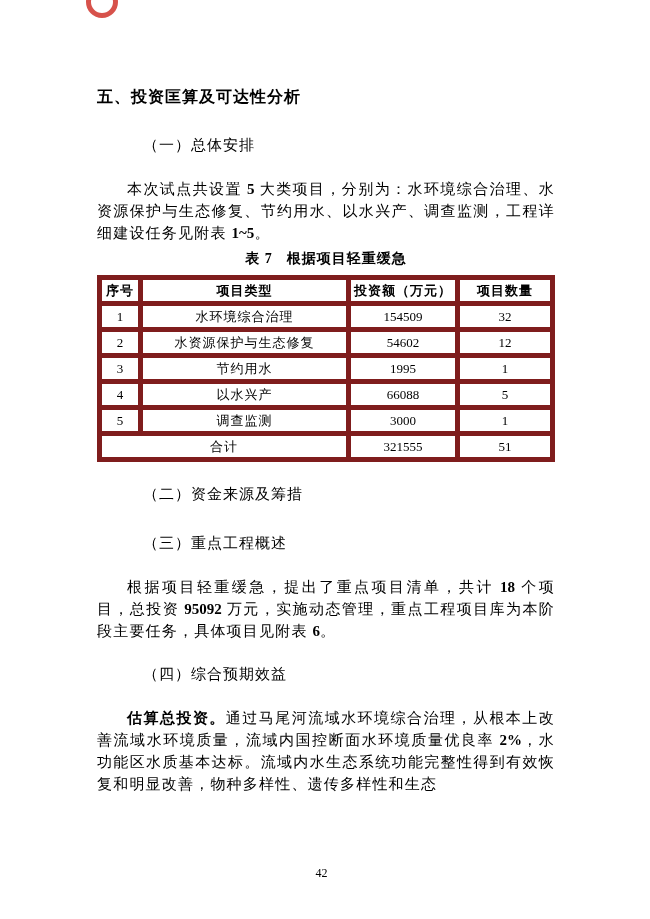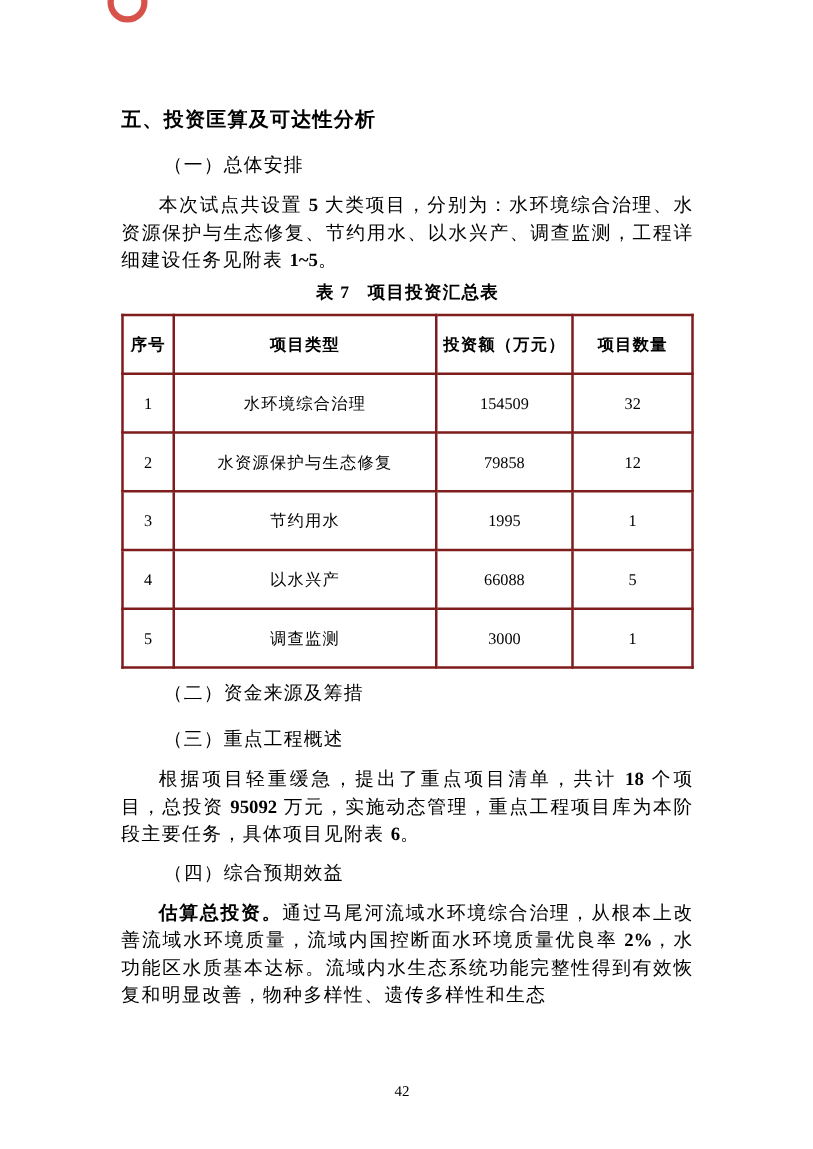--- a/index.html
+++ b/index.html
@@ -12,42 +12,42 @@
     overflow:hidden;
   }
   .watermark{position:absolute;left:86px;top:-14px;width:70px;height:28px;}
   .wm-red{position:absolute;left:0;top:0;width:22px;height:22px;border:5px solid #d0342c;border-radius:50%;opacity:.85;}
   .content{position:absolute;left:97px;top:80px;width:458px;}
   h1.doc-heading{
     margin:0;font-size:16px;line-height:33px;font-weight:bold;
     letter-spacing:1px;
   }
   h2.sub-heading{
-    margin:4px;font-size:15px;line-height:33px;font-weight:normal;
+    margin:16px;font-size:15px;line-height:33px;font-weight:normal;
     text-indent:2em;letter-spacing:1px;
   }
   p.body-par{
     margin:0;font-size:15px;line-height:22px;
     text-align:justify;text-indent:2em;letter-spacing:1.2px;
   }
   p.body-par .b{font-weight:bold;}
   .num{font-weight:bold;letter-spacing:0;}
   .table-caption{
     text-align:center;font-size:14px;line-height:30px;font-weight:bold;
     letter-spacing:1px;
   }
   .table-caption .cap-label{margin-right:14px;}
   table.inv-table{
     width:100%;border-collapse:collapse;table-layout:fixed;
     border:1.5px solid #000;margin:1px 0 3px 0;
     font-size:13px;
   }
   table.inv-table th,table.inv-table td{
-    border:2px solid #7f1d1d;height:21px;text-align:center;
-    padding:12px 2px;overflow:hidden;white-space:nowrap;
+    border:5px solid #7f1d1d;height:21px;text-align:center;
+    padding:0 2px;overflow:hidden;white-space:nowrap;
     font-weight:normal;letter-spacing:1px;margin-top:32px;
   }
   table.inv-table th{font-weight:bold;}
   table.inv-table td.num-cell{letter-spacing:0;}
   .page-number{
     position:absolute;left:0;right:0;top:866px;
     text-align:center;font-size:12px;padding-left:35px;
   }
 </style>
 </head>
@@ -62,21 +62,21 @@
 
   <div class="content">
 
     <h1 class="doc-heading">五、投资匡算及可达性分析</h1>
 
     <h2 class="sub-heading">（一）总体安排</h2>
 
     <p class="body-par"><span>本次试点共设置 </span><span class="num">5</span><span> 大类项目，分别为：水环境综合治理、水资源保护与生态修复、节约用水、以水兴产、调查监测，工程详细建设任务见附表 </span><span class="num">1~5</span><span>。</span></p>
 
     <div class="table-caption">
-      <span class="cap-label">表 7</span><span>项目投资汇总表</span>
+      <span class="cap-label">表 7</span><span>根据项目轻重缓急</span>
     </div>
 
     <table class="inv-table">
       <colgroup>
         <col style="width:9%">
         <col style="width:46%">
         <col style="width:24%">
         <col style="width:21%">
       </colgroup>
       <thead>
@@ -90,40 +90,45 @@
       <tbody>
           <tr>
             <td class="num-cell">1</td>
             <td>水环境综合治理</td>
             <td class="num-cell">154509</td>
             <td class="num-cell">32</td>
           </tr>
           <tr>
             <td class="num-cell">2</td>
             <td>水资源保护与生态修复</td>
-            <td class="num-cell">79858</td>
+            <td class="num-cell">54602</td>
             <td class="num-cell">12</td>
           </tr>
           <tr>
             <td class="num-cell">3</td>
             <td>节约用水</td>
             <td class="num-cell">1995</td>
             <td class="num-cell">1</td>
           </tr>
           <tr>
             <td class="num-cell">4</td>
             <td>以水兴产</td>
             <td class="num-cell">66088</td>
             <td class="num-cell">5</td>
           </tr>
           <tr>
             <td class="num-cell">5</td>
             <td>调查监测</td>
             <td class="num-cell">3000</td>
             <td class="num-cell">1</td>
+          </tr>
+          <tr>
+            <td colspan="2">合计</td>
+            <td class="num-cell">321555</td>
+            <td class="num-cell">51</td>
           </tr>
         </tbody>
     </table>
 
     <h2 class="sub-heading">（二）资金来源及筹措</h2>
 
 
     <h2 class="sub-heading">（三）重点工程概述</h2>
 
     <p class="body-par"><span>根据项目轻重缓急，提出了重点项目清单，共计 </span><span class="num">18</span><span> 个项目，总投资 </span><span class="num">95092</span><span> 万元，实施动态管理，重点工程项目库为本阶段主要任务，具体项目见附表 </span><span class="num">6</span><span>。</span></p>

